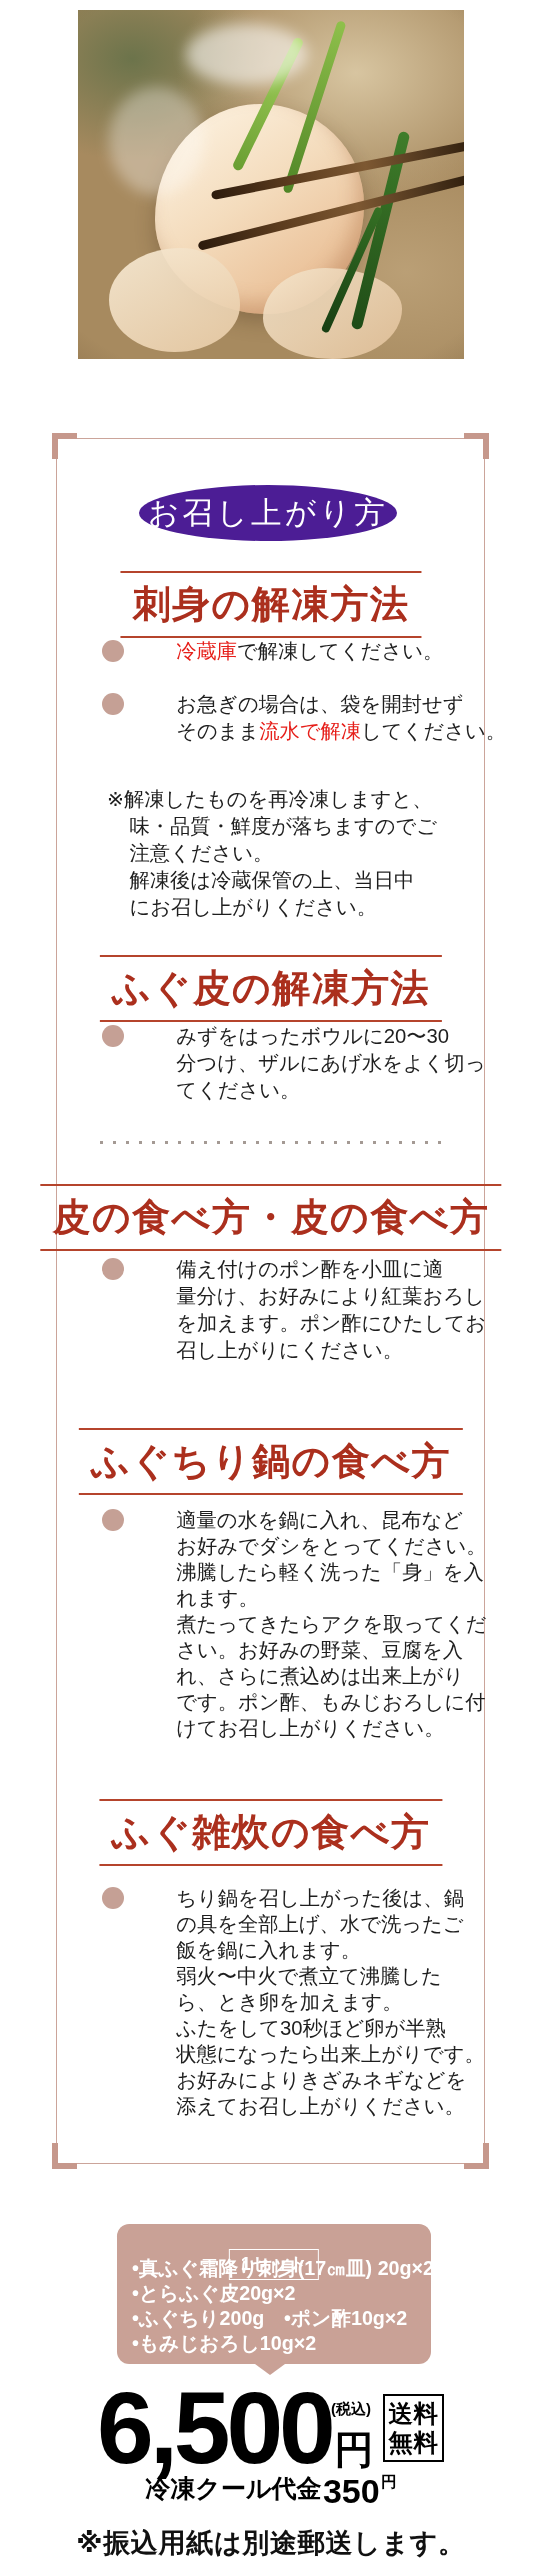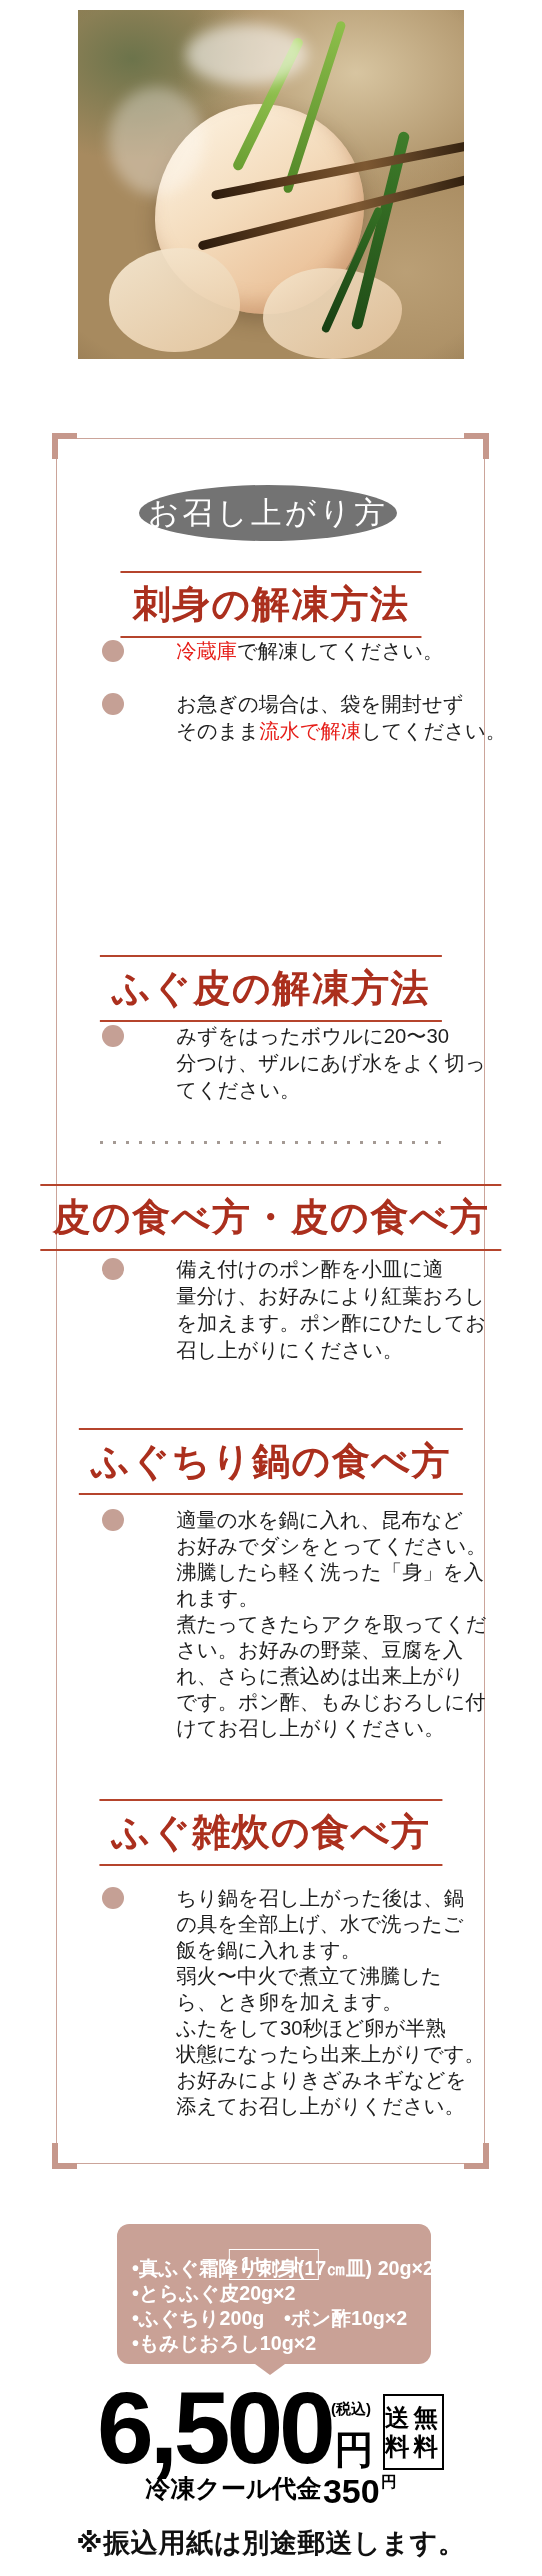--- a/index.html
+++ b/index.html
@@ -44,21 +44,21 @@
   #frame{position:absolute;left:56px;top:438px;width:427px;height:1724px;
     border:1.4px solid #cba49a;}
   .corner{position:absolute;width:19.7px;height:19.7px;border:0 solid #c6988c;}
   .corner.tl{left:-5.4px;top:-6.1px;border-top-width:6.8px;border-left-width:6.8px;}
   .corner.tr{right:-5.4px;top:-6.1px;border-top-width:6.8px;border-right-width:6.8px;}
   .corner.bl{left:-5.4px;bottom:-6.1px;border-bottom-width:6.8px;border-left-width:6.8px;}
   .corner.br{right:-5.4px;bottom:-6.1px;border-bottom-width:6.8px;border-right-width:6.8px;}
 
   
   #badge{position:absolute;left:139px;top:485px;width:258px;height:56px;border-radius:50%;
-    background:#737373;display:flex;align-items:center;justify-content:center;}
+    background:#4c1d95;display:flex;align-items:center;justify-content:center;}
   #badge span{color:#fff;font-family:"DejaVu Serif","Liberation Serif",serif;
     font-size:30.5px;letter-spacing:3.4px;white-space:nowrap;}
 
   
   .sec-head{position:absolute;left:271px;transform:translateX(-50%);
     border-top:2px solid #b5442c;border-bottom:2px solid #b5442c;
     padding:6.1px 12.2px;white-space:nowrap;
     font-family:"DejaVu Serif","Liberation Serif",serif;font-weight:bold;
     font-size:38px;color:#ab2f1d;letter-spacing:1.4px;}
   #head-1{top:571px;}
@@ -100,22 +100,22 @@
   #set-items{position:absolute;left:15px;top:32px;color:#fff;font-size:19.7px;font-weight:bold;
     line-height:25px;white-space:pre;}
 
   
   #price-row{position:absolute;left:97px;top:2377px;display:flex;align-items:baseline;
     color:#000;white-space:nowrap;}
   #price-amount{font-size:102px;font-weight:bold;letter-spacing:-4.1px;line-height:102px;}
   #price-yen{font-size:39px;font-weight:bold;margin-left:2.7px;}
   #tax-note{position:absolute;left:331px;top:2400px;font-size:15px;font-weight:bold;color:#000;
     white-space:nowrap;}
-  #shipping-badge{position:absolute;left:383px;top:2394px;width:61px;height:76px;
-    border:2px solid #000;box-sizing:border-box;display:flex;flex-direction:row;
+  #shipping-badge{position:absolute;left:383px;top:2394px;width:61px;height:68px;
+    border:2px solid #000;box-sizing:border-box;display:flex;flex-direction:column;
     align-items:center;justify-content:center;color:#000;
     font-size:24.4px;font-weight:bold;line-height:29px;letter-spacing:0.7px;}
   #cool-fee{position:absolute;left:271px;transform:translateX(-50%);top:2472px;
     display:flex;align-items:flex-start;white-space:nowrap;color:#000;}
   #cool-fee .pre{font-size:25px;font-weight:bold;}
   #cool-fee .amt{font-size:34px;font-weight:bold;margin-left:1.4px;}
   #cool-fee .yen{font-size:15.6px;font-weight:bold;margin-left:1.4px;}
   #transfer-note{position:absolute;left:271px;transform:translateX(-50%);top:2513px;
     font-size:27px;font-weight:bold;color:#111;white-space:nowrap;letter-spacing:0.7px;margin-top:12px;}
 </style>
@@ -154,20 +154,25 @@
   <div class="bullet-row" id="block-a">
     <div class="bullet-dot"></div>
     <div class="bullet-text"><span class="red">冷蔵庫</span><span>で解凍してください。</span></div>
   </div>
 
   <div class="bullet-row" id="block-b">
     <div class="bullet-dot"></div>
     <div class="bullet-text"><span>お急ぎの場合は、袋を開封せず</span><br><span>そのまま</span><span class="red">流水で解凍</span><span>してください。</span></div>
   </div>
 
+  <div id="note-c">※解凍したものを再冷凍しますと、
+味・品質・鮮度が落ちますのでご
+注意ください。
+解凍後は冷蔵保管の上、当日中
+にお召し上がりください。</div>
 
   <div class="sec-head" id="head-2">ふぐ皮の解凍方法</div>
 
   <div class="bullet-row" id="block-d">
     <div class="bullet-dot"></div>
     <div class="bullet-text">みずをはったボウルに20〜30
 分つけ、ザルにあげ水をよく切っ
 てください。</div>
   </div>
 

